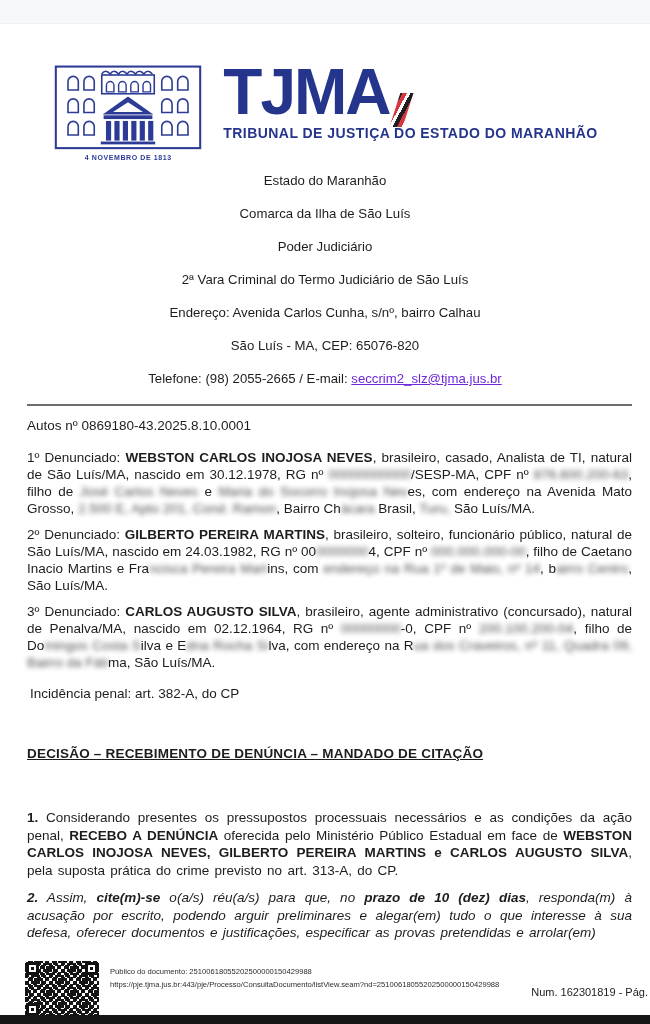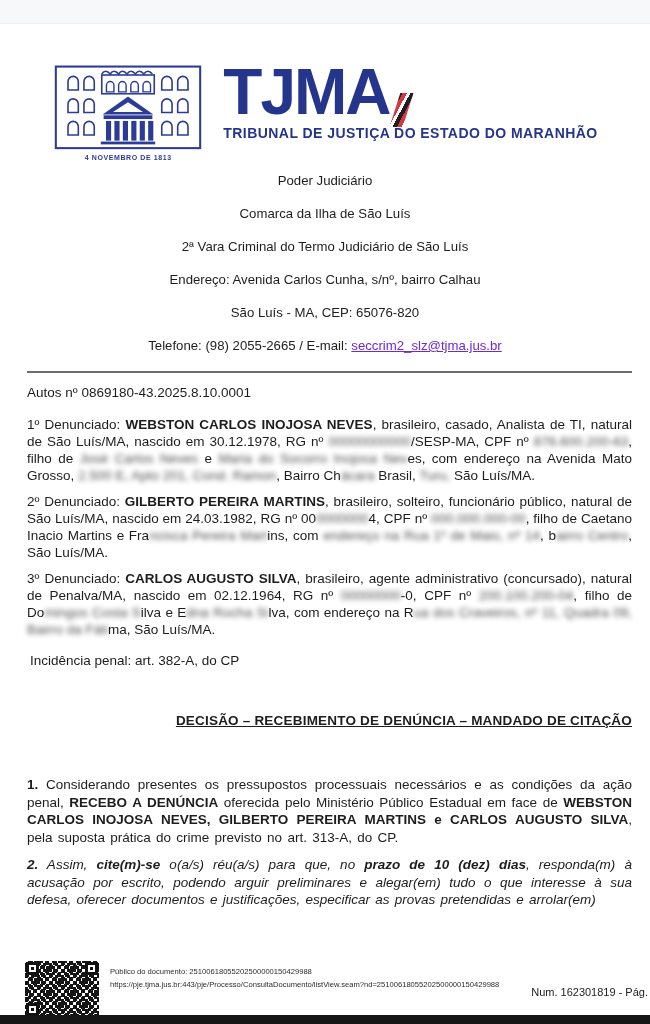--- a/index.html
+++ b/index.html
@@ -28,21 +28,21 @@
   .sep{border:none;border-top:2.5px solid #6d6d6d;margin:14px 18px 0 27px;}
 
   
   .body{margin:0 18px 16px 27px;font-size:13.5px;line-height:17px;}
   .autos{margin:11px 0 0;}
   .para{margin:15px 0 0;text-align:justify;}
   .para + .para{margin-top:9px;}
   .b{font-weight:bold;}
   .rd{filter:blur(2.7px);opacity:.8;}
   .incid{margin:14px 0 0 3px;}
-  .heading{font-size:13.5px;font-weight:bold;text-align:right;margin:43px 0 0;
+  .heading{font-size:13.5px;font-weight:bold;text-align:left;margin:43px 0 0;
     text-decoration:underline;letter-spacing:.2px;}
   .dpara{margin-top:47px;line-height:17.5px;word-spacing:1.5px;}
   .dpara + .dpara{margin-top:10px;font-style:italic;}
 
   
   .qr{position:absolute;left:25px;top:961px;width:74px;height:56px;
     background:
       repeating-conic-gradient(#151515 0 25%,transparent 0 50%) 0 0/8px 8px,
       repeating-conic-gradient(#151515 0 25%,#ffffff 0 50%) 3px 2px/6px 6px;}
   .qr .f{position:absolute;width:13px;height:13px;background:#fff;
@@ -102,22 +102,23 @@
     <div class="wordmark-block">
       <div class="wm-wrap">
         <span class="wordmark">TJMA</span>
         <span class="stripes"></span>
       </div>
       <div class="tagline">TRIBUNAL DE JUSTIÇA DO ESTADO DO MARANHÃO</div>
     </div>
   </div>
 
   <div class="hdr">
+    <p>Estado do Maranhão</p>
+    <p>Comarca da Ilha de São Luís</p>
     <p>Poder Judiciário</p>
-    <p>Comarca da Ilha de São Luís</p>
     <p>2ª Vara Criminal do Termo Judiciário de São Luís</p>
     <p>Endereço: Avenida Carlos Cunha, s/nº, bairro Calhau</p>
     <p>São Luís - MA, CEP: 65076-820</p>
     <p><span>Telefone: (98) 2055-2665 / E-mail: </span><a class="email" href="#">seccrim2_slz@tjma.jus.br</a></p>
   </div>
 
   <hr class="sep">
 
   <div class="body">
     <p class="autos">Autos nº 0869180-43.2025.8.10.0001</p>

